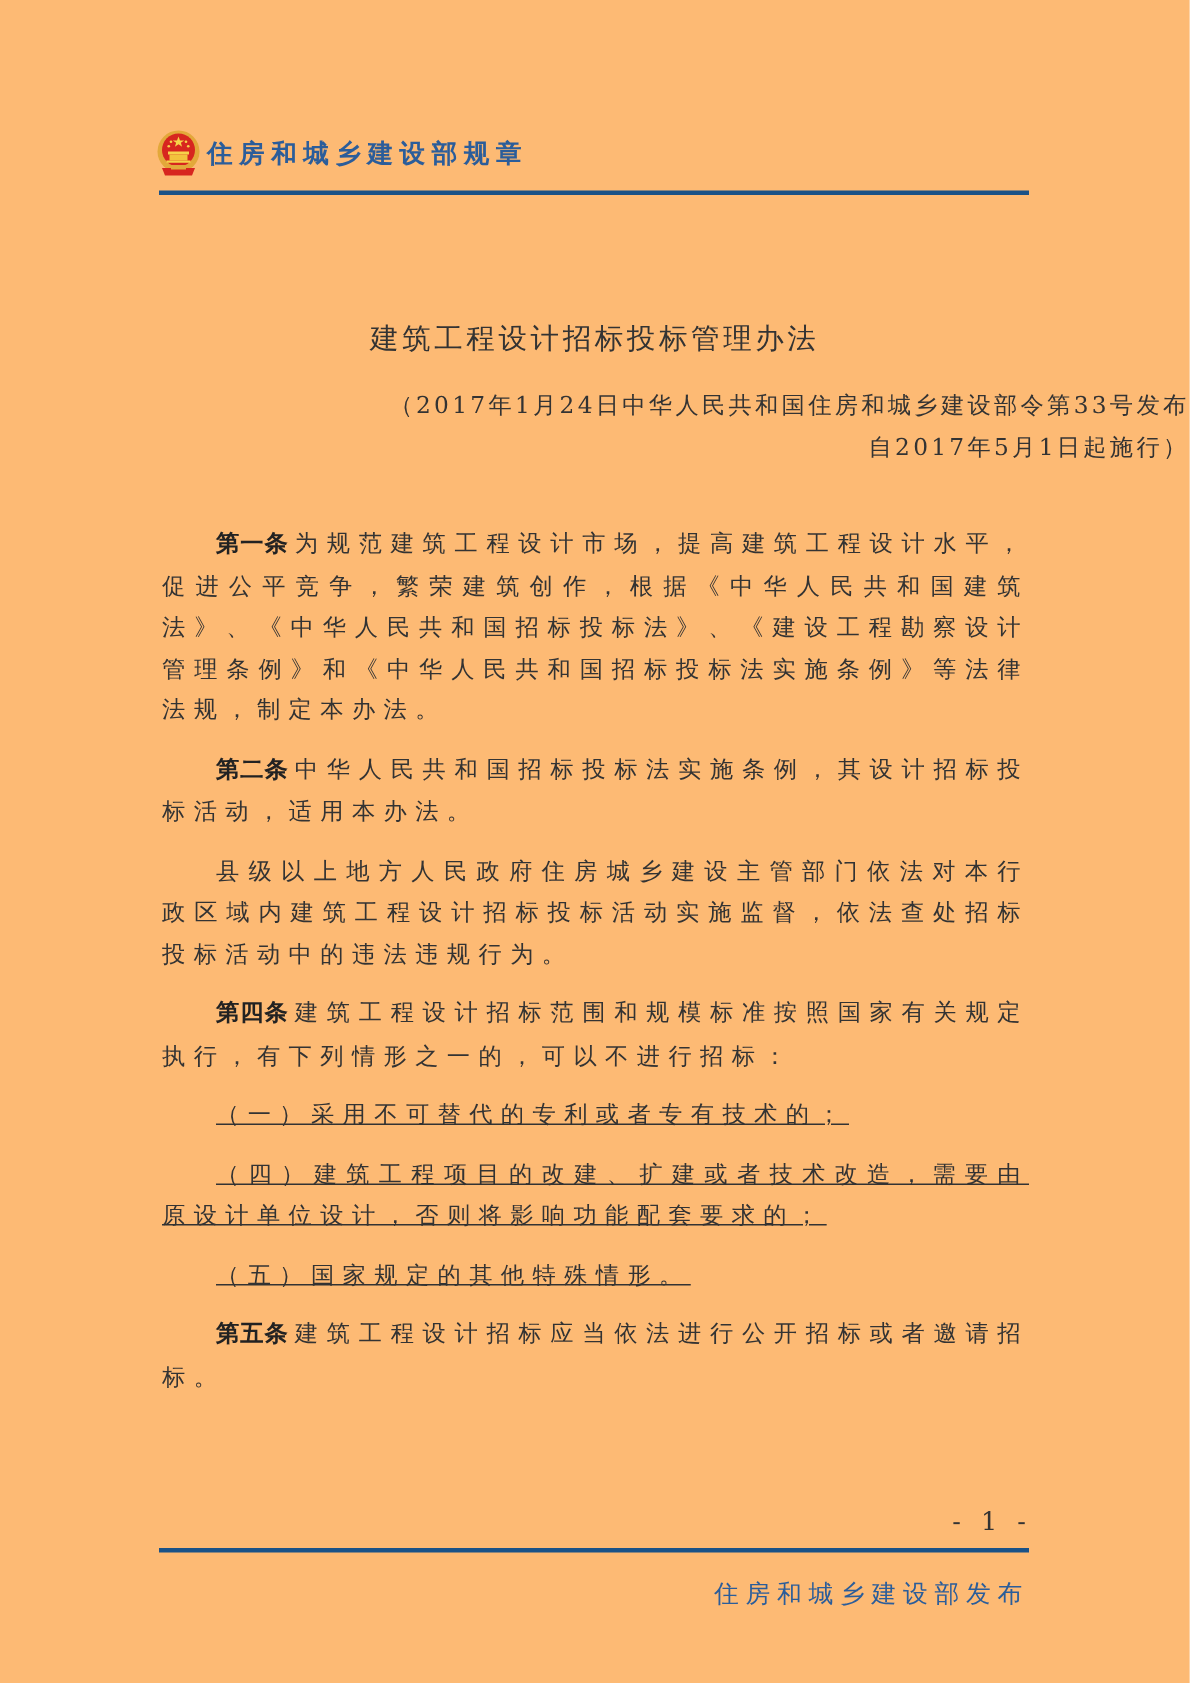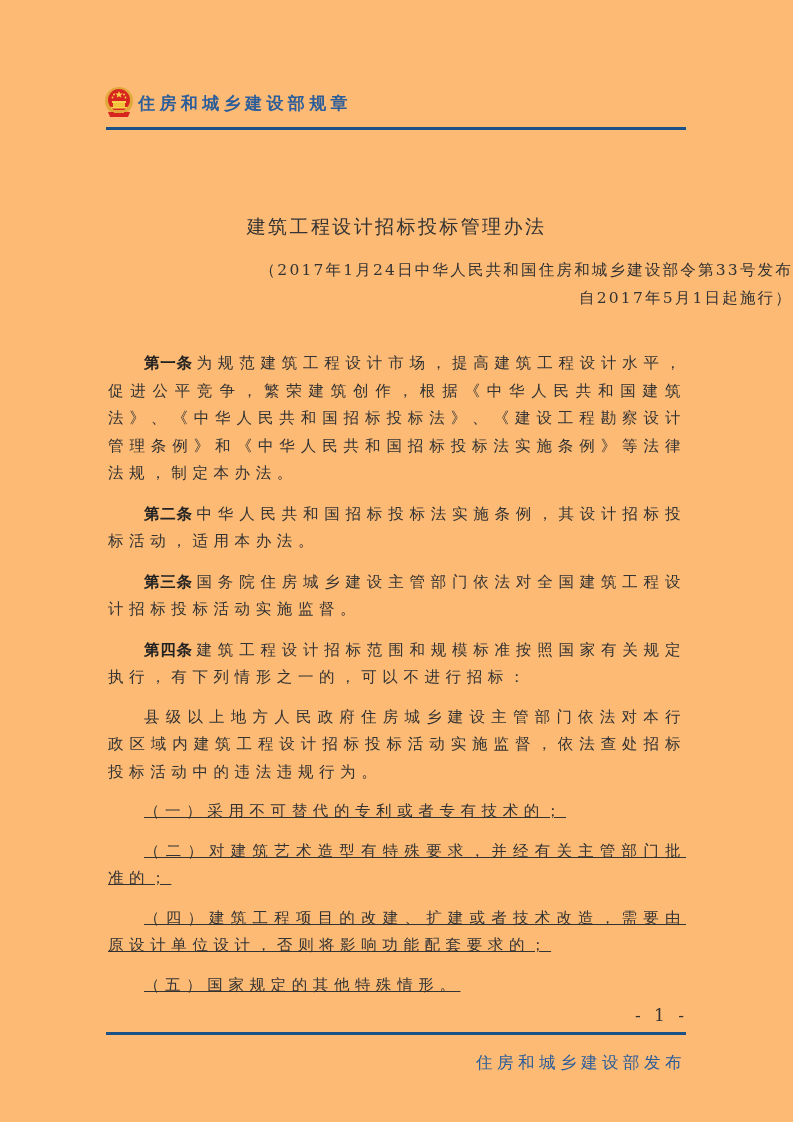--- a/index.html
+++ b/index.html
@@ -88,21 +88,21 @@
       letter-spacing: 5.6px;
       line-height: 27.5px;
       color: #333;
     }
     .para {
       margin: 0 0 12px 0;
       text-indent: 36px;
       text-align: justify;
     }
     .para .art {
-      font-family: Liberation Sans, sans-serif;
+      font-family: Liberation Mono, monospace;
       font-weight: bold;
       letter-spacing: 0.5px;
       margin-right: 4px;
       color: #222;
     }
     .para.item {
       text-indent: 36px;
       text-decoration: underline;
     }
 
@@ -159,26 +159,25 @@
 
   <div class="doc-title">建筑工程设计招标投标管理办法</div>
   <div class="doc-subtitle">
     <div>（2017年1月24日中华人民共和国住房和城乡建设部令第33号发布</div>
     <div>自2017年5月1日起施行）</div>
   </div>
 
   <div class="body">
     <p class="para"><span class="art">第一条</span><span>为规范建筑工程设计市场，提高建筑工程设计水平，促进公平竞争，繁荣建筑创作，根据《中华人民共和国建筑法》、《中华人民共和国招标投标法》、《建设工程勘察设计管理条例》和《中华人民共和国招标投标法实施条例》等法律法规，制定本办法。</span></p>
     <p class="para"><span class="art">第二条</span><span>中华人民共和国招标投标法实施条例，其设计招标投标活动，适用本办法。</span></p>
-    <p class="para"><span class="art">第三条</span><span>国务院住房城乡建设主管部门依法对全国建筑工程设计招标投标活动实施监督。</span></p>
+    <p class="para"><span>县级以上地方人民政府住房城乡建设主管部门依法对本行政区域内建筑工程设计招标投标活动实施监督，依法查处招标投标活动中的违法违规行为。</span></p>
     <p class="para"><span class="art">第四条</span><span>建筑工程设计招标范围和规模标准按照国家有关规定执行，有下列情形之一的，可以不进行招标：</span></p>
-    <p class="para"><span>县级以上地方人民政府住房城乡建设主管部门依法对本行政区域内建筑工程设计招标投标活动实施监督，依法查处招标投标活动中的违法违规行为。</span></p>
     <p class="para item"><span>（一）采用不可替代的专利或者专有技术的；</span></p>
-    <p class="para item"><span>（二）对建筑艺术造型有特殊要求，并经有关主管部门批准的；</span></p>
     <p class="para item"><span>（四）建筑工程项目的改建、扩建或者技术改造，需要由原设计单位设计，否则将影响功能配套要求的；</span></p>
     <p class="para item"><span>（五）国家规定的其他特殊情形。</span></p>
+    <p class="para"><span class="art">第五条</span><span>建筑工程设计招标应当依法进行公开招标或者邀请招标。</span></p>
   </div>
 
   <div class="page-number">- 1 -</div>
   <div class="rule bottom"></div>
   <div class="footer-text">住房和城乡建设部发布</div>
 
 </div>
 
 </body></html>

